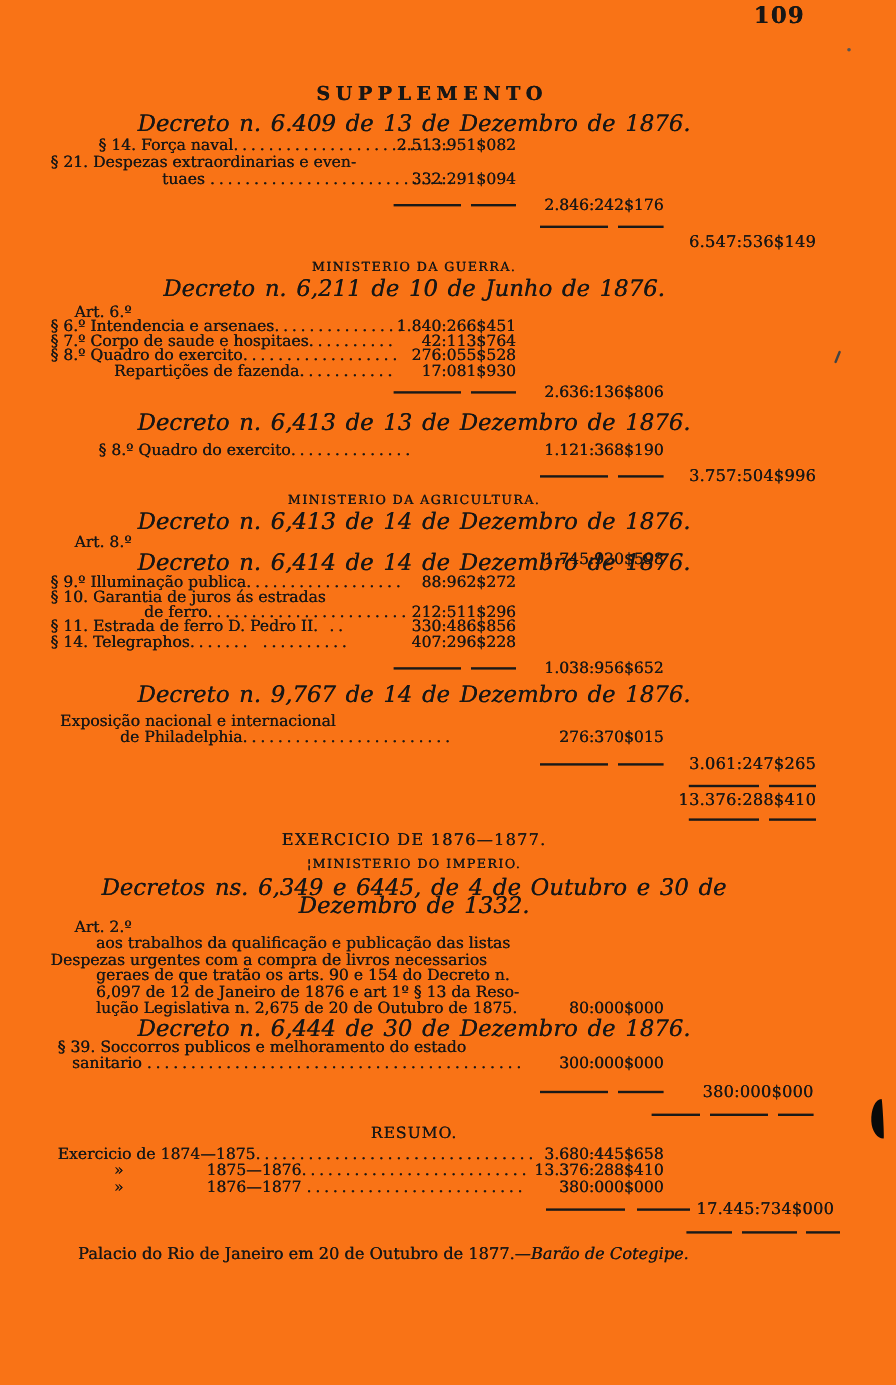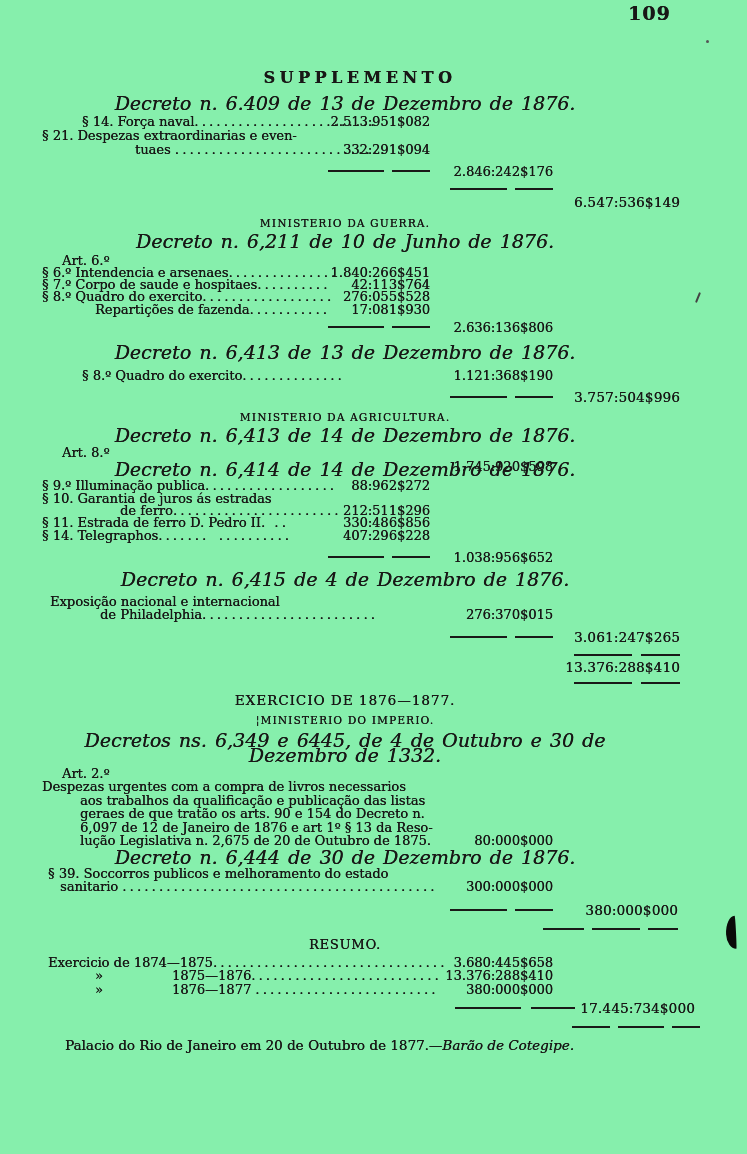--- a/index.html
+++ b/index.html
@@ -1,16 +1,16 @@
 <!DOCTYPE html>
 <html><head>
 <meta charset="utf-8">
 <style>
   html,body{margin:0;padding:0;background:#e8e6e2;}
-  .page{position:relative;width:747px;height:1154px;background:#86efac;overflow:hidden;
+  .page{position:relative;width:747px;height:1154px;background:#f97316;overflow:hidden;
         font-family:"DejaVu Serif","Liberation Serif",serif;color:#181716;
         text-shadow:0.25px 0 0 currentColor;}
   .content{position:absolute;left:40px;top:68px;width:640px;}
   .title{text-align:center;font-weight:bold;font-size:16px;letter-spacing:4.5px;line-height:20px;}
   .pageno{position:absolute;left:628px;top:2px;font-size:19px;font-weight:bold;letter-spacing:1px;}
   .decree{text-align:center;margin-right:30px;font-style:italic;font-size:19px;line-height:17px;word-spacing:2px;}
   .sc{text-align:center;margin-right:30px;font-size:10.5px;letter-spacing:1.2px;line-height:13px;}
   .h-ex{text-align:center;margin-right:30px;font-size:13.5px;letter-spacing:1px;line-height:16px;}
   .h-re{text-align:center;margin-right:30px;font-size:13px;letter-spacing:0.8px;line-height:16px;}
   .art{font-size:13px;line-height:13px;padding-left:22px;}
@@ -135,21 +135,21 @@
       <span class="val v1">330:486$856</span>
     </div>
     <div class="row dense">
       <span>§ 14. Telegraphos</span><span class="leader">....... ..........</span>
       <span class="val v1">407:296$228</span>
     </div>
     <div class="sumrow mt7">
       <div class="bar bar-c1"></div>
       <span class="val v2">1.038:956$652</span>
     </div>
-    <div class="decree mt7">Decreto n. 6,415 de 4 de Dezembro de 1876.</div>
+    <div class="decree mt7">Decreto n. 9,767 de 14 de Dezembro de 1876.</div>
     <div class="row lh13 mt7 ind10">
       <span>Exposição nacional e internacional</span>
     </div>
     <div class="row lh14 ind20">
       <span>de Philadelphia</span><span class="leader">........................</span>
       <span class="val v2">276:370$015</span>
     </div>
     <div class="sumrow mt7">
       <div class="bar bar-c2"></div>
       <span class="val v3">3.061:247$265</span>
@@ -162,25 +162,25 @@
     </div>
     <div class="barrow mt6">
       <div class="bar bar-c3"></div>
     </div>
 
     <div class="h-ex mt6">EXERCICIO DE 1876—1877.</div>
     <div class="sc mt6">¦MINISTERIO DO IMPERIO.</div>
     <div class="decree mt5" style="line-height:16px">Decretos ns. 6,349 e 6445, de 4 de Outubro e 30 de</div>
     <div class="decree" style="line-height:15px">Dezembro de 1332.</div>
     <div class="art mt4">Art. 2.º</div>
+    <div class="row ind40">
+      <span>aos trabalhos da qualificação e publicação das listas</span>
+    </div>
     <div class="row">
       <span>Despezas urgentes com a compra de livros necessarios</span>
-    </div>
-    <div class="row ind40">
-      <span>aos trabalhos da qualificação e publicação das listas</span>
     </div>
     <div class="row ind40">
       <span>geraes de que tratão os arts. 90 e 154 do Decreto n.</span>
     </div>
     <div class="row ind40">
       <span>6,097 de 12 de Janeiro de 1876 e art 1º § 13 da Reso-</span>
     </div>
     <div class="row ind40">
       <span>lução Legislativa n. 2,675 de 20 de Outubro de 1875.</span>
       <span class="val v2">80:000$000</span>

